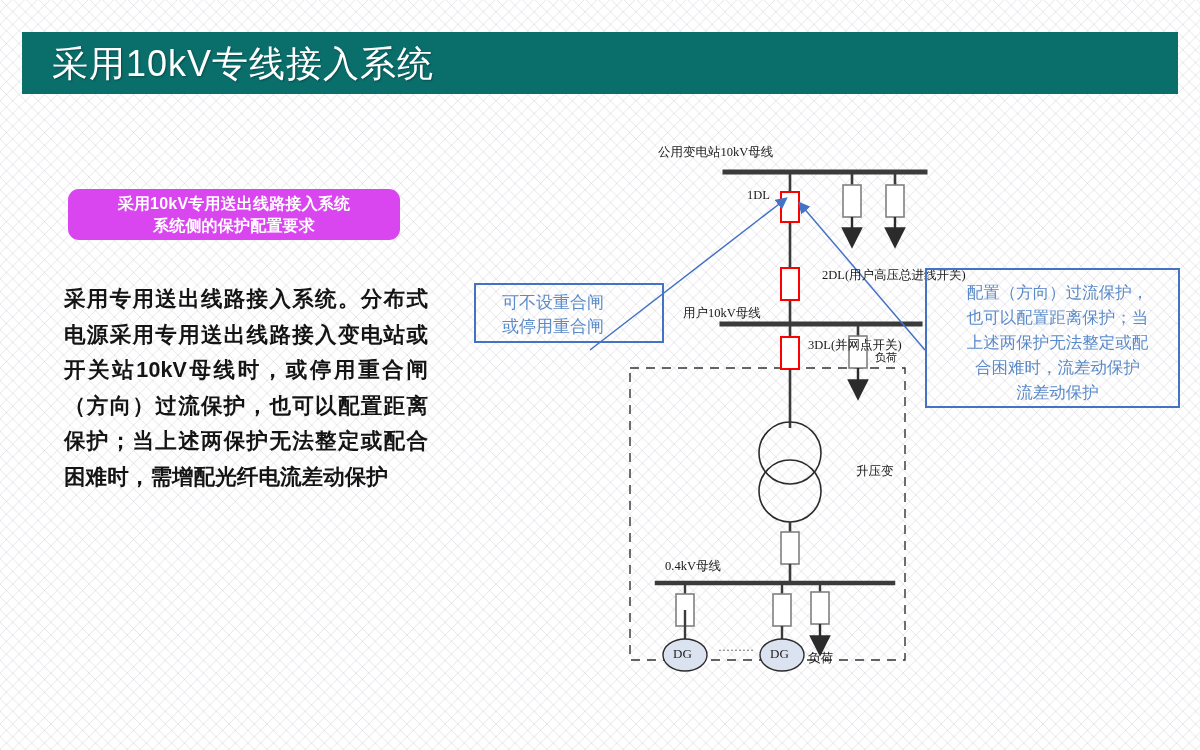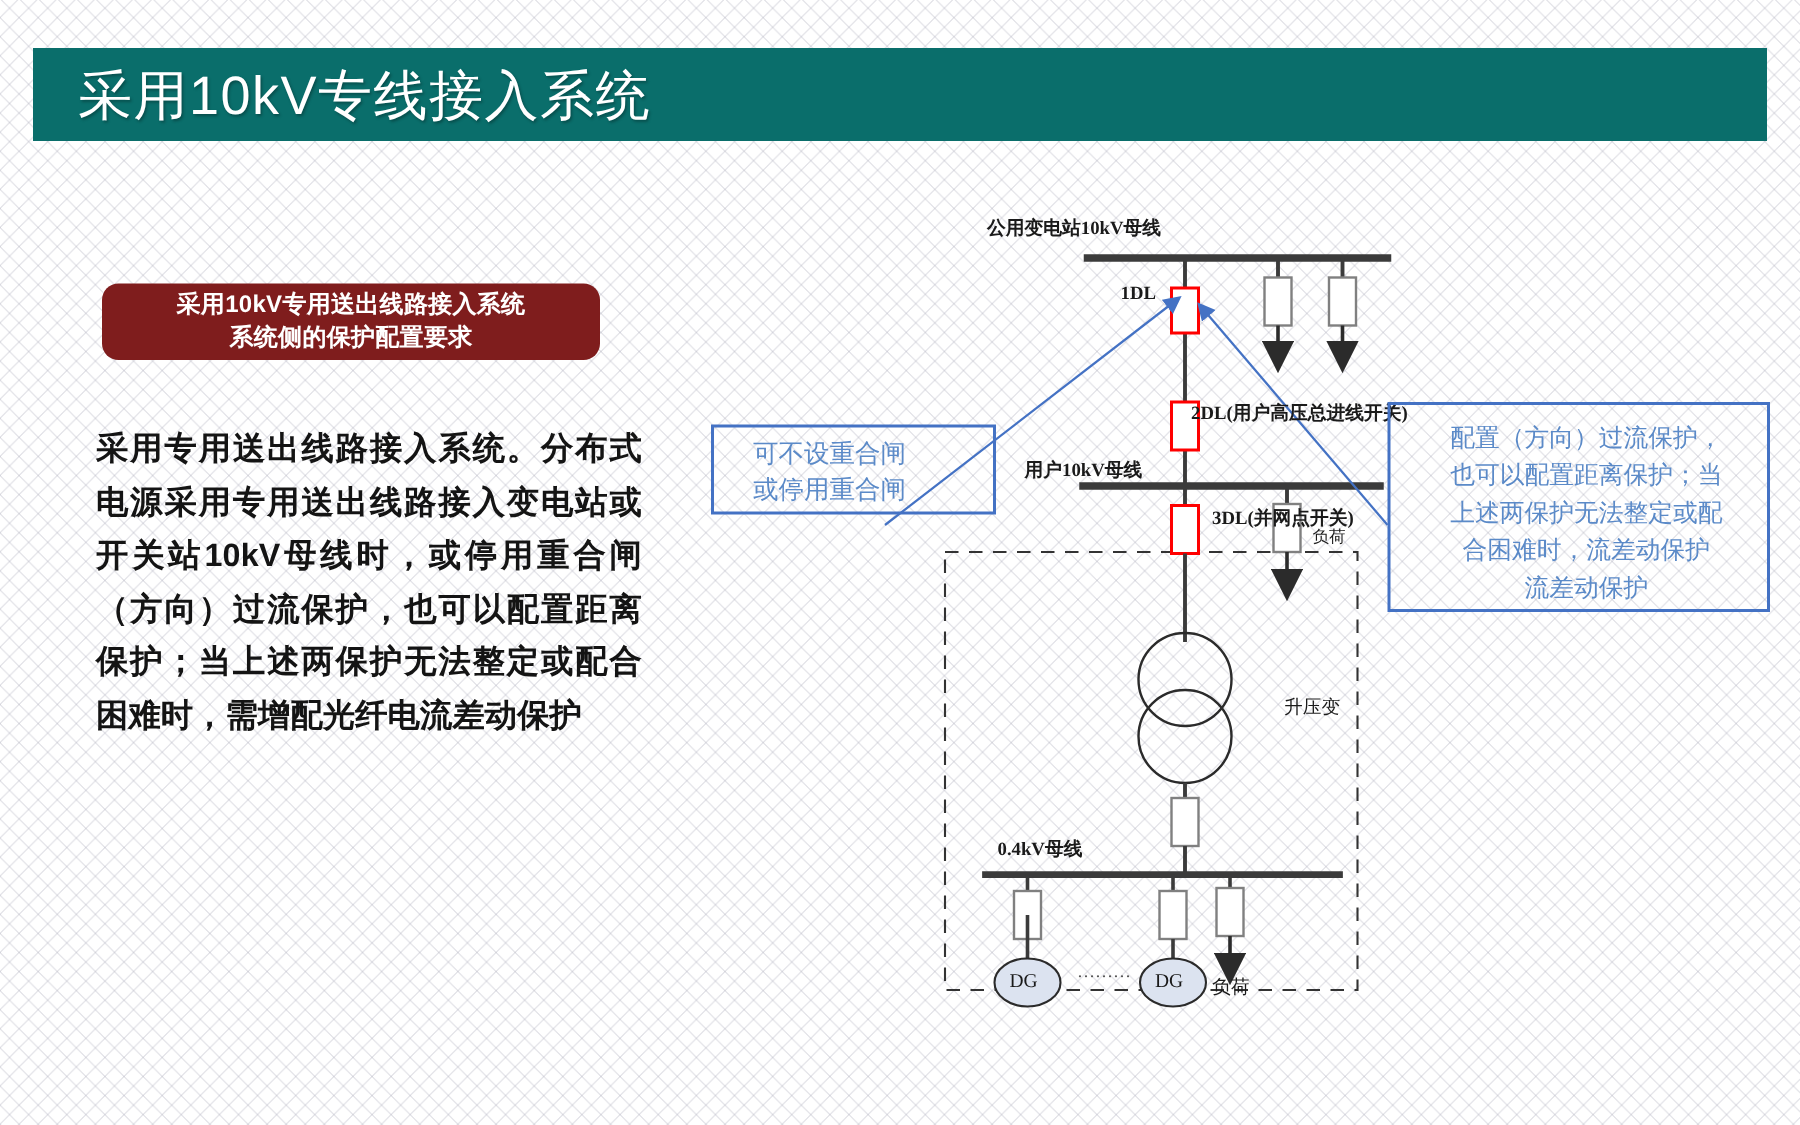--- a/index.html
+++ b/index.html
@@ -17,21 +17,21 @@
     background:#0A6E6B;
   }
   .hdr-title{
     position:absolute;left:52px;top:36px;width:1100px;height:56px;
     line-height:56px;color:#ffffff;font-size:36px;font-weight:400;
     letter-spacing:1px;white-space:nowrap;
     text-shadow:1px 1px 2px rgba(0,0,0,0.30);
   }
   .badge{
     position:absolute;left:68px;top:189px;width:332px;height:51px;
-    background:#7f1d1d;border-radius:11px;
+    background:#d946ef;border-radius:11px;
     display:flex;flex-direction:column;align-items:center;justify-content:center;
   }
   .badge div{
     color:#ffffff;font-size:16px;font-weight:bold;line-height:22px;
     white-space:nowrap;letter-spacing:0.2px;
   }
   .body-text{
     position:absolute;left:64px;top:282px;width:364px;
     color:#141414;font-size:21.5px;font-weight:bold;line-height:35.5px;
     letter-spacing:0.1px;text-align:justify;
@@ -43,21 +43,21 @@
     box-sizing:border-box;
   }
   .callout span{
     display:block;color:#5B8AC8;font-size:17px;line-height:24px;white-space:nowrap;
   }
   #callout-left{left:4px;top:155px;width:190px;height:60px;padding:6px 0 0 26px;}
   #callout-right{left:455px;top:140px;width:255px;height:140px;padding:10px 0 0 10px;text-align:center;}
   #callout-right span{font-size:16.5px;line-height:25px;}
   .lbl{position:absolute;white-space:nowrap;color:#1a1a1a;
        font-family:"Liberation Serif","DejaVu Serif",serif;}
-  .lbl.b{font-weight:bold;}
+  .lbl.b{font-weight:normal;}
 </style>
 </head>
 <body>
 
 <div class="hdr-band"></div>
 <div class="hdr-title">采用10kV专线接入系统</div>
 
 <div class="badge">
   <div>采用10kV专用送出线路接入系统</div>
   <div>系统侧的保护配置要求</div>
@@ -132,21 +132,21 @@
     <line x1="350" y1="496" x2="350" y2="518" stroke="#2b2b2b" stroke-width="2.4" marker-end="url(#ah)"></line>
 
     <line x1="120" y1="222" x2="313" y2="73" stroke="#4472C4" stroke-width="1.5" marker-end="url(#abl)"></line>
     <line x1="455" y1="222" x2="332" y2="78" stroke="#4472C4" stroke-width="1.5" marker-end="url(#abl)"></line>
   </svg>
 
   <div class="lbl b" style="left:188px;top:16px;font-size:12.5px;">公用变电站10kV母线</div>
 
   <div class="lbl b" style="left:277px;top:60px;font-size:12.5px;">1DL</div>
 
-  <div class="lbl b" style="left:324px;top:139px;font-size:12.5px;">2DL(用户高压总进线开关)</div>
+  <div class="lbl b" style="left:352px;top:139px;font-size:12.5px;">2DL(用户高压总进线开关)</div>
 
   <div class="lbl b" style="left:213px;top:177px;font-size:12.5px;">用户10kV母线</div>
 
   <div class="lbl b" style="left:338px;top:209px;font-size:12.5px;">3DL(并网点开关)</div>
 
   <div class="lbl" style="left:405px;top:222px;font-size:11px;">负荷</div>
 
   <div class="lbl" style="left:362px;top:335px;font-size:12.5px;margin-left:24px;">升压变</div>
 
   <div class="lbl b" style="left:195px;top:430px;font-size:12.5px;">0.4kV母线</div>

